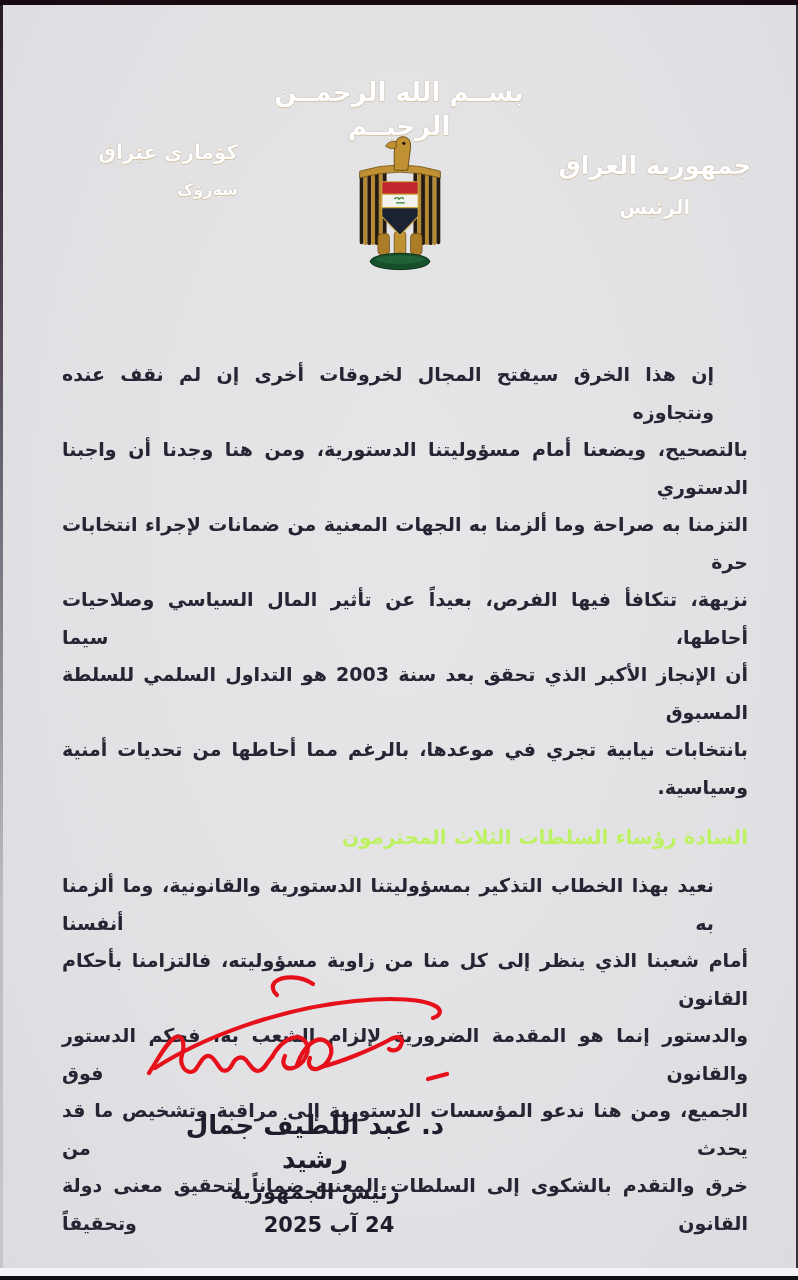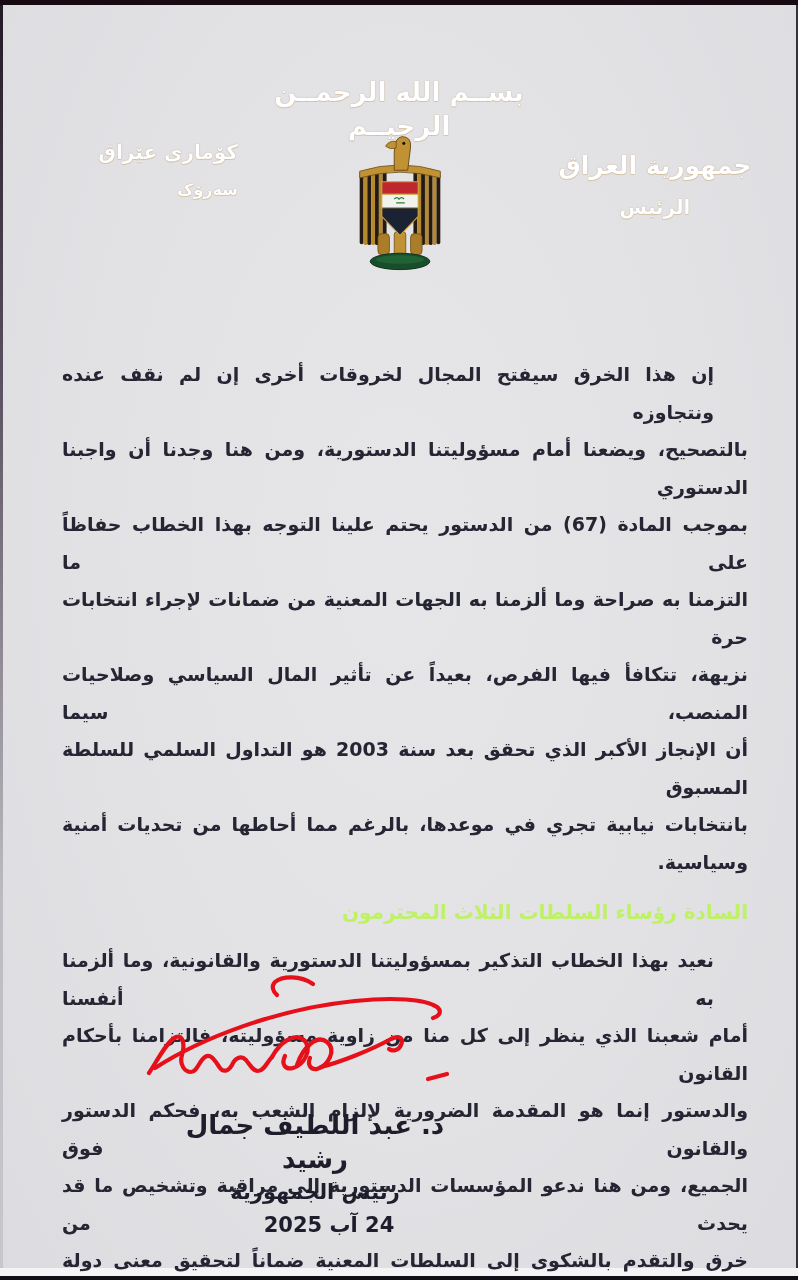--- a/index.html
+++ b/index.html
@@ -121,23 +121,22 @@
 
     <ellipse cx="50" cy="139" rx="31" ry="8.5" fill="#174f2b" stroke="#0b3018" stroke-width="1"></ellipse>
     <ellipse cx="50" cy="137" rx="25" ry="4.5" fill="#1f6336"></ellipse>
   </svg>
 </div>
 
 <div class="body-text">
   <div class="para">
     <div class="jline indent">إن هذا الخرق سيفتح المجال لخروقات أخرى إن لم نقف عنده ونتجاوزه</div>
     <div class="jline">بالتصحيح، ويضعنا أمام مسؤوليتنا الدستورية، ومن هنا وجدنا أن واجبنا الدستوري</div>
-    <div class="jline">بموجب المادة (67) من الدستور يحتم علينا التوجه بهذا الخطاب حفاظاً على ما</div>
     <div class="jline">التزمنا به صراحة وما ألزمنا به الجهات المعنية من ضمانات لإجراء انتخابات حرة</div>
-    <div class="jline">نزيهة، تتكافأ فيها الفرص، بعيداً عن تأثير المال السياسي وصلاحيات المنصب، سيما</div>
+    <div class="jline">نزيهة، تتكافأ فيها الفرص، بعيداً عن تأثير المال السياسي وصلاحيات أحاطها، سيما</div>
     <div class="jline">أن الإنجاز الأكبر الذي تحقق بعد سنة 2003 هو التداول السلمي للسلطة المسبوق</div>
     <div class="jline end">بانتخابات نيابية تجري في موعدها، بالرغم مما أحاطها من تحديات أمنية وسياسية.</div>
   </div>
 
   <div class="heading">السادة رؤساء السلطات الثلاث المحترمون</div>
 
   <div class="para">
     <div class="jline indent">نعيد بهذا الخطاب التذكير بمسؤوليتنا الدستورية والقانونية، وما ألزمنا به أنفسنا</div>
     <div class="jline">أمام شعبنا الذي ينظر إلى كل منا من زاوية مسؤوليته، فالتزامنا بأحكام القانون</div>
     <div class="jline">والدستور إنما هو المقدمة الضرورية لإلزام الشعب به، فحكم الدستور والقانون فوق</div>

